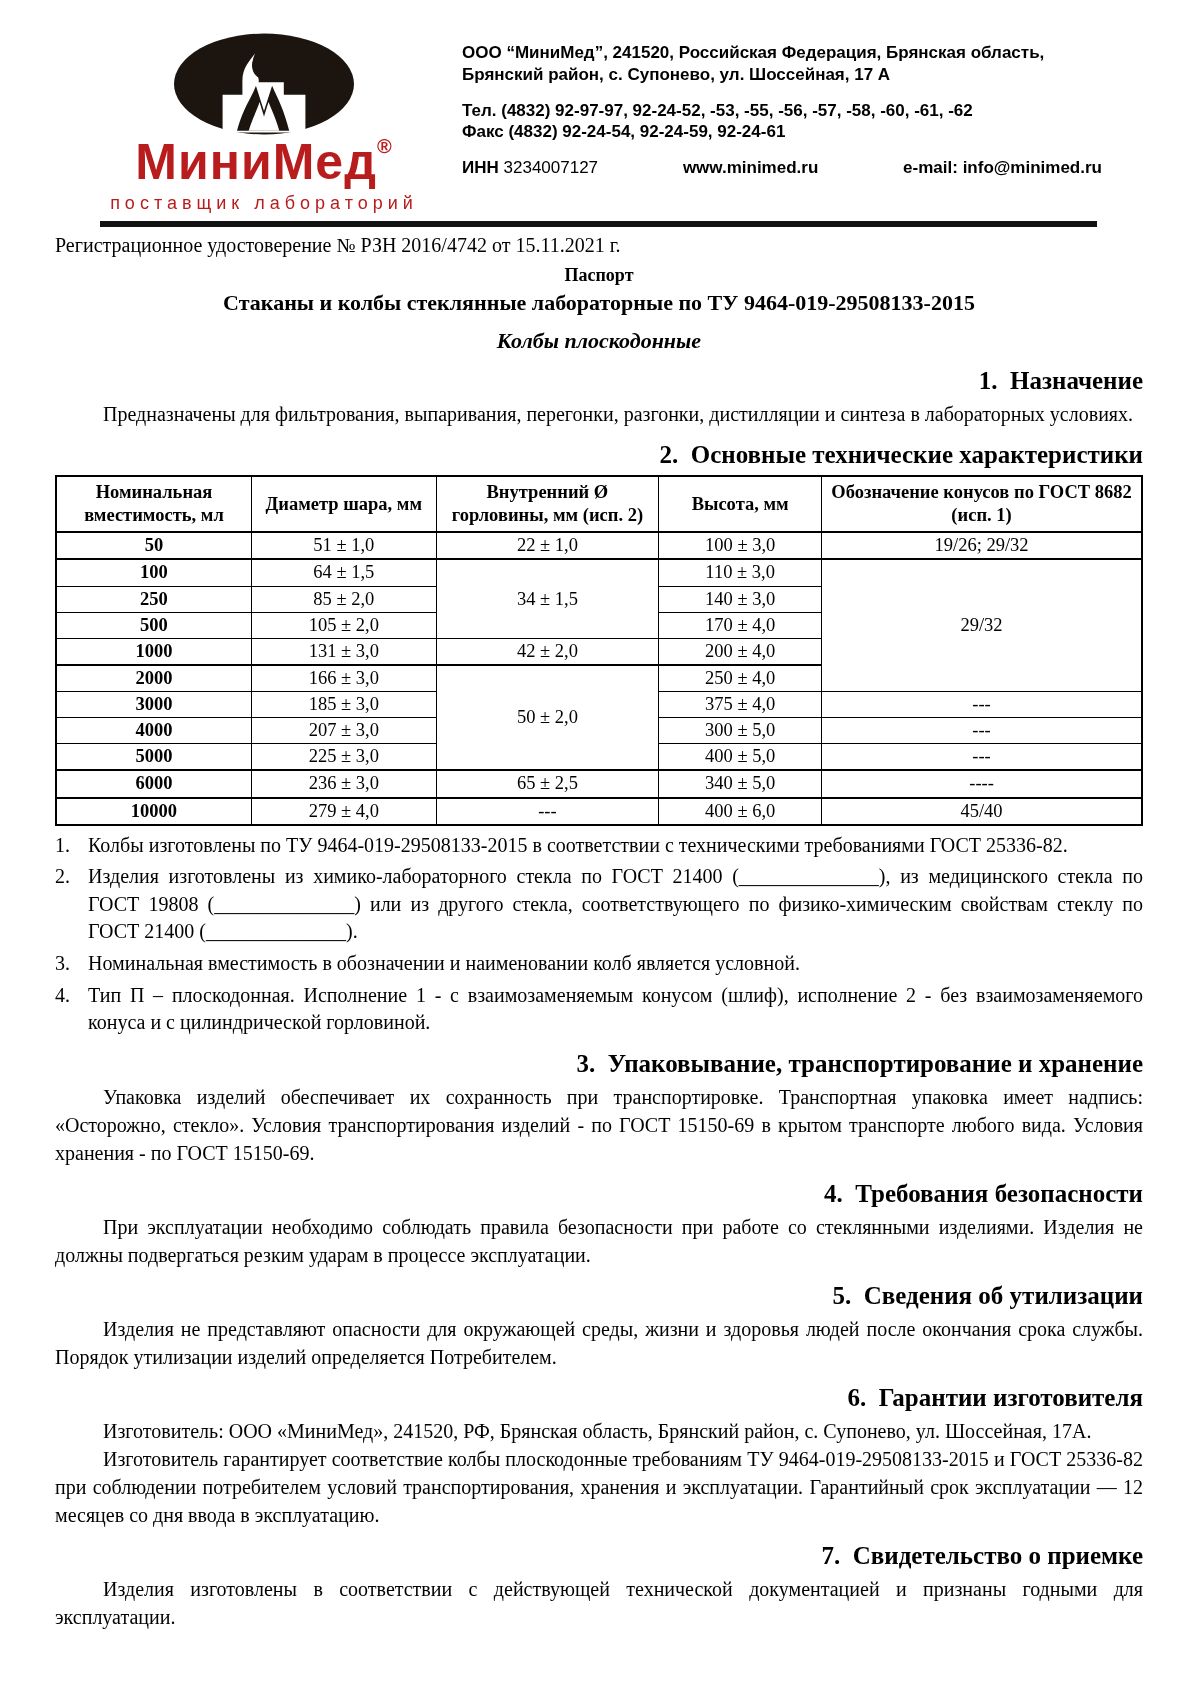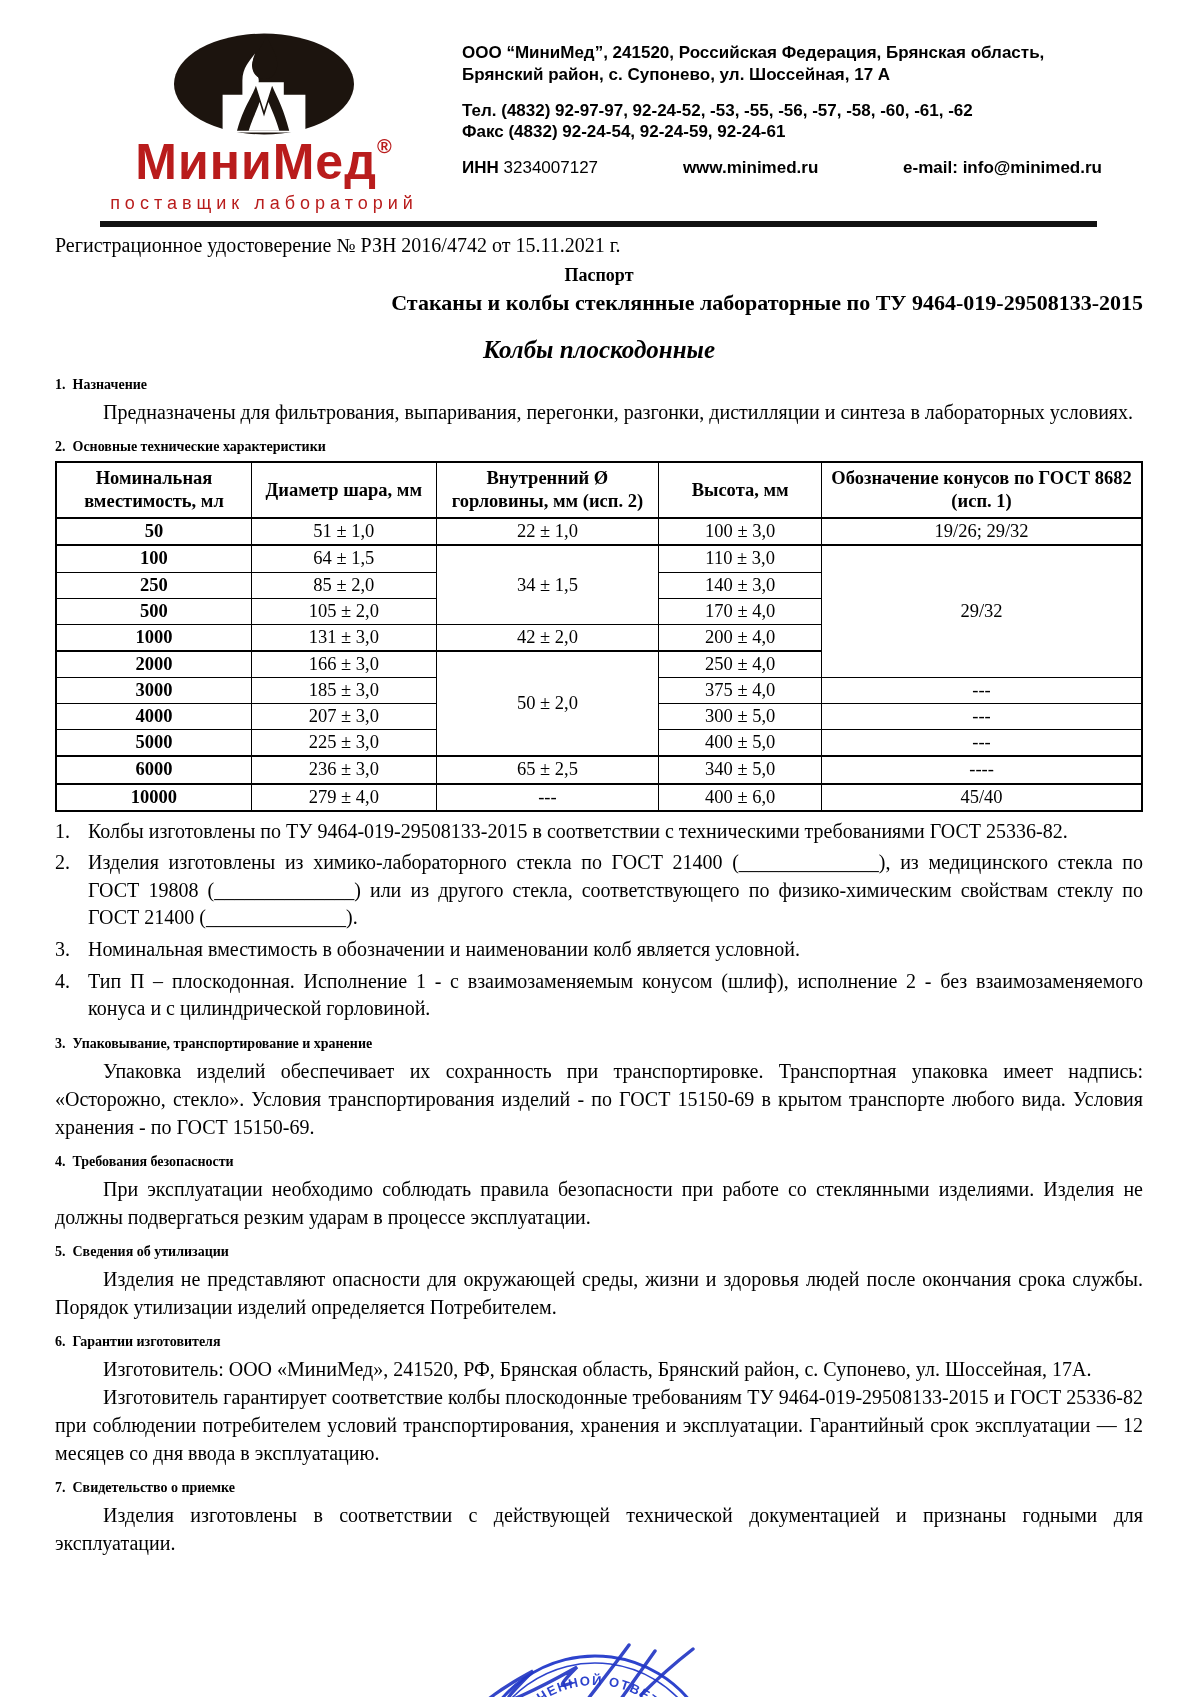--- a/index.html
+++ b/index.html
@@ -20,23 +20,23 @@
     font-family:"Liberation Sans", sans-serif; font-weight:bold;
     font-size:17px; line-height:1.28; }
   .contact-gap { height:14px; }
   .inn-row { display:flex; width:640px; justify-content:space-between; margin-top:0; }
   .inn-pair .inn-num { font-weight:normal; }
   .divider { position:absolute; top:221px; left:100px; width:997px; height:6px; background:#121212; }
   
   .content { position:absolute; top:232px; left:55px; width:1088px; }
   .reg-line { text-align:left; padding-right:40px; font-size:20px; margin-top:2px; }
   .doc-title   { text-align:center; font-weight:bold; font-size:18px; margin-top:8px; }
-  .doc-subject { text-align:right; font-weight:bold; font-size:22px; margin-top:4px; }
-  .doc-product { text-align:center; font-weight:bold; font-style:italic; font-size:25px; margin-top:20px; }
-  .sec-title { text-align:left; font-weight:bold; font-size:14px; margin:13px 0 5px 0;font-family:Liberation Serif, serif; }
+  .doc-subject { text-align:center; font-weight:bold; font-size:22px; margin-top:4px; }
+  .doc-product { text-align:center; font-weight:bold; font-style:italic; font-size:22px; margin-top:12px; }
+  .sec-title { text-align:right; font-weight:bold; font-size:25px; margin:13px 0 5px 0;font-family:Liberation Serif, serif; }
   .para { font-size:20px; line-height:1.4; text-align:justify; text-indent:48px; margin:0; }
   
   table.spec { width:100%; border-collapse:collapse; margin-top:6px; border:2px solid #000; }
   table.spec th, table.spec td {
     border:1.4px solid #000; text-align:center; vertical-align:middle;
     font-size:18.5px; padding:1px 6px; line-height:1.25;
   }
   table.spec th { font-weight:bold; padding:4px 8px; border-bottom:2.6px solid #000; }
   table.spec td.b { font-weight:bold;border-radius:6px; }
   table.spec tr.thick td { border-top:2.8px solid #000; }

